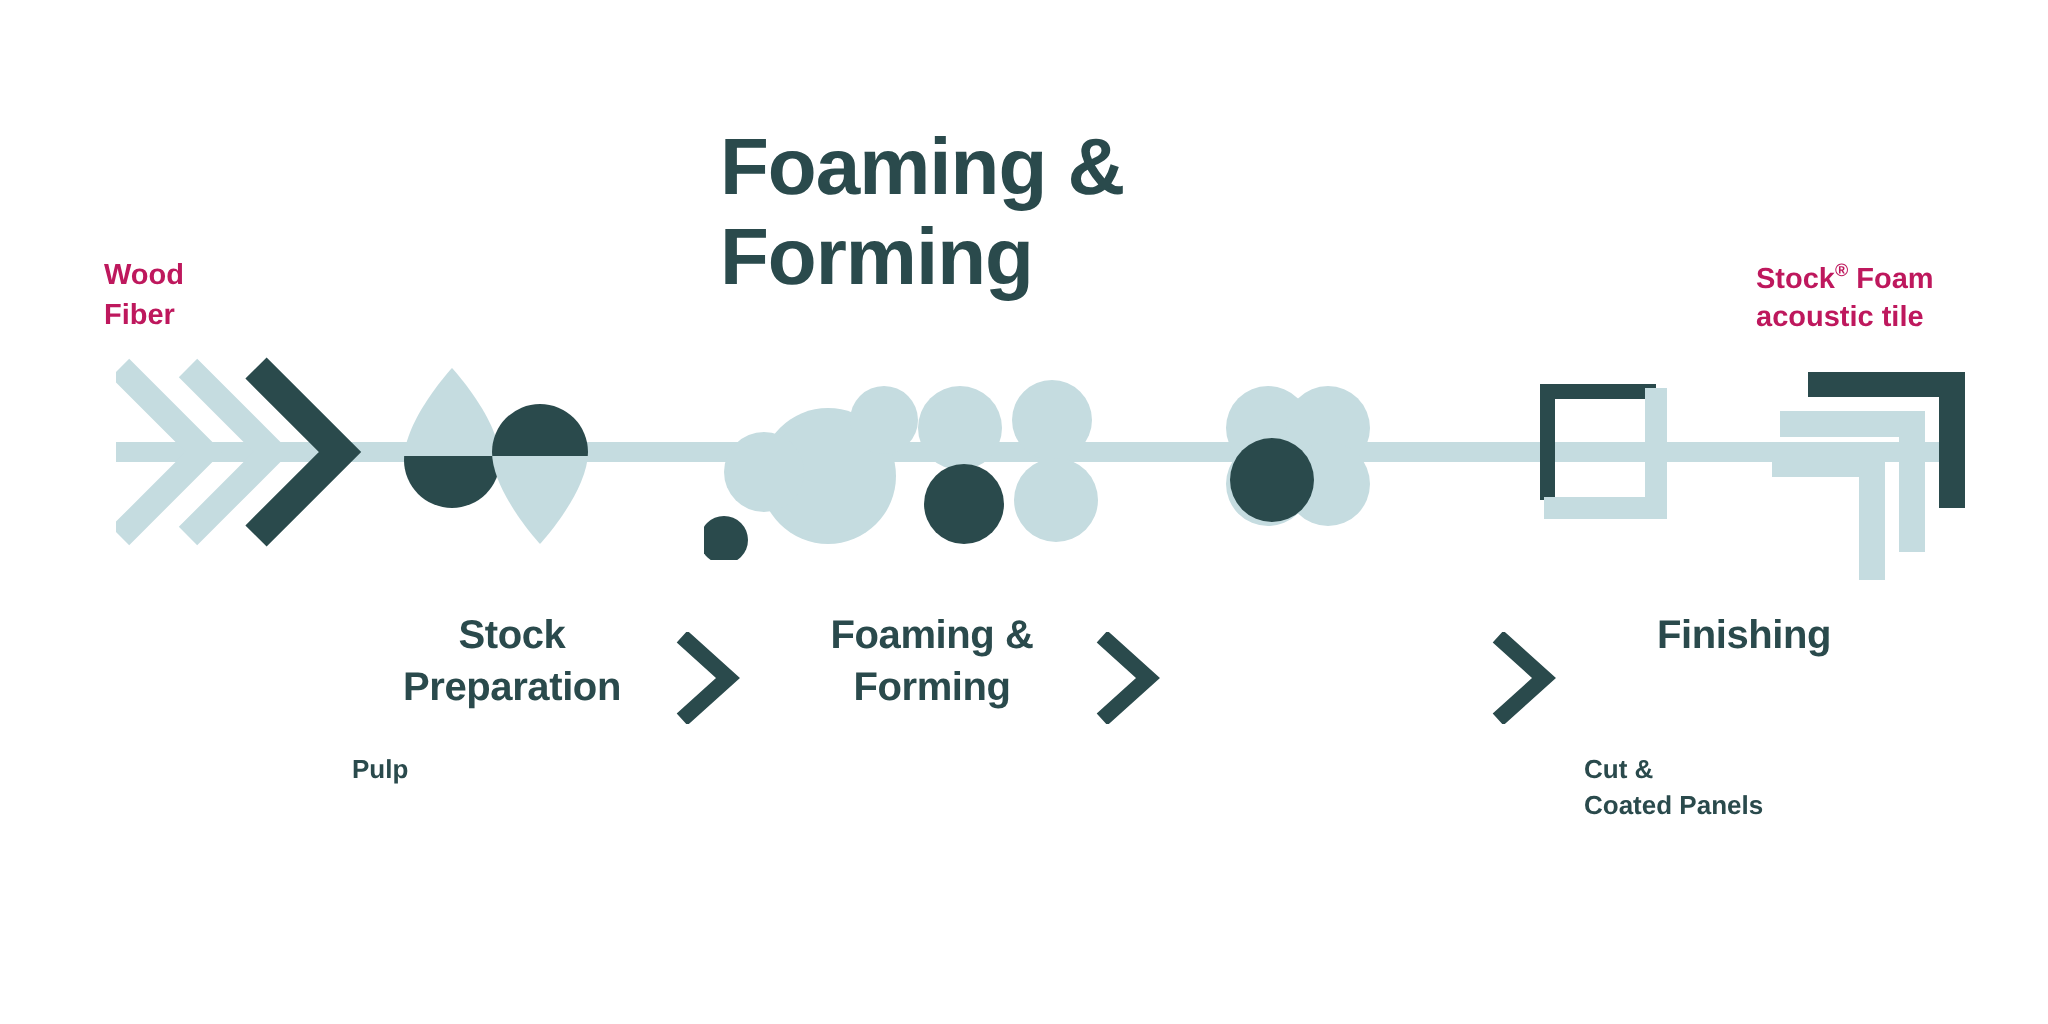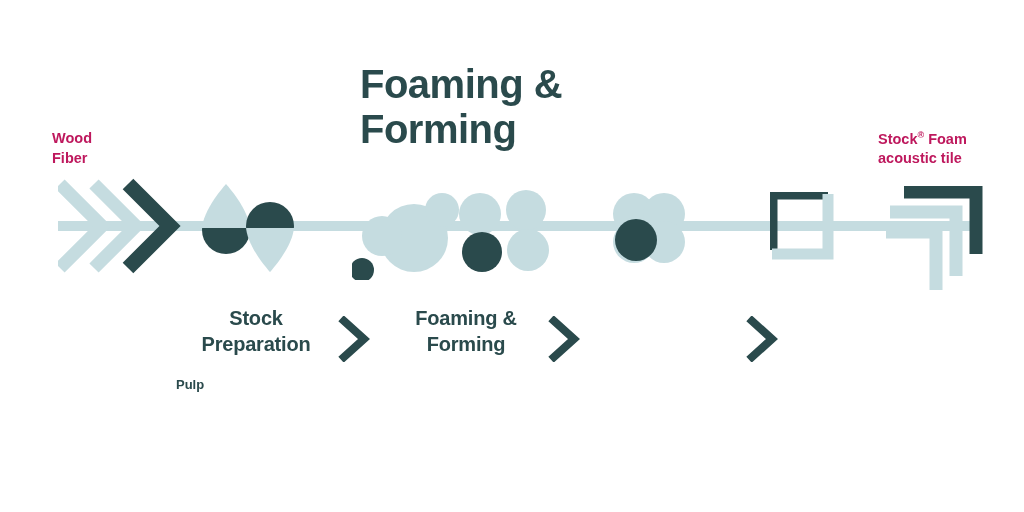--- a/index.html
+++ b/index.html
@@ -192,15 +192,20 @@
 
     <svg class="chevron chev-1" viewBox="0 0 34 46">
       <path d="M6 5 L26 23 L6 41" fill="none" stroke="#2A4A4C" stroke-width="8" stroke-linecap="square"></path>
     </svg>
 
 
     <svg class="chevron chev-2" viewBox="0 0 34 46">
       <path d="M6 5 L26 23 L6 41" fill="none" stroke="#2A4A4C" stroke-width="8" stroke-linecap="square"></path>
     </svg>
 
+    <div class="step step-3">
+      <div class="step-title">Finishing</div>
+      <div class="step-sub">Cut &amp;
+Coated Panels</div>
+    </div>
 
   </div>
 </div>
 
 </body></html>

